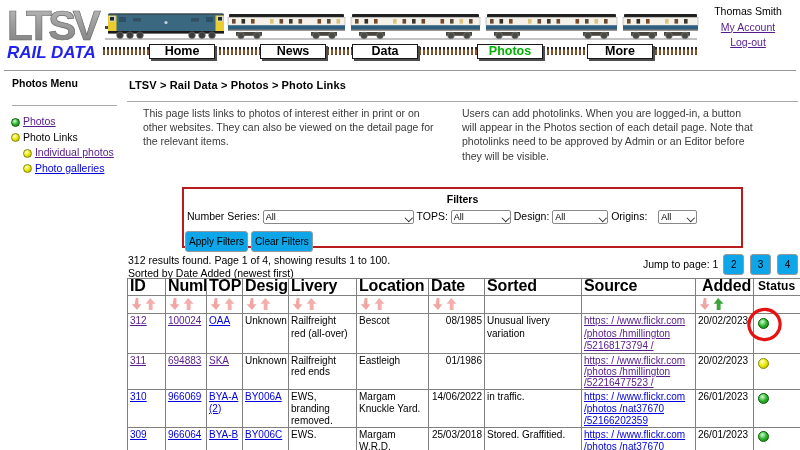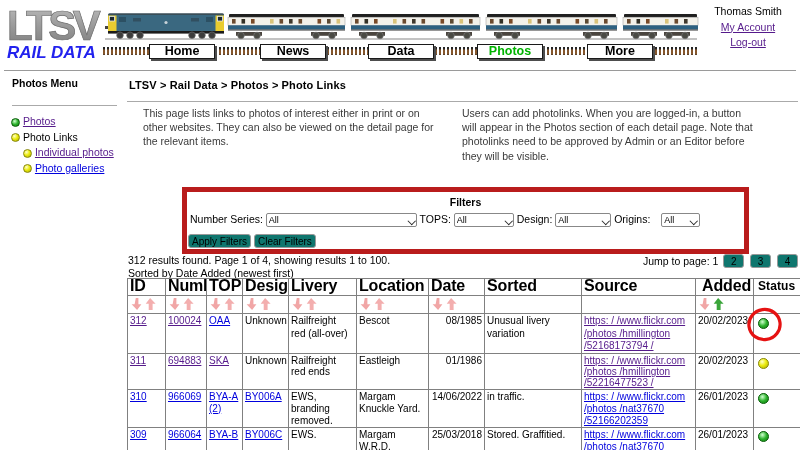--- a/index.html
+++ b/index.html
@@ -23,21 +23,21 @@
 table.res td,table.res th{border:1px solid #808080;padding:1px 2px 0 2px;vertical-align:top;
   font-size:10px;line-height:12px;overflow:hidden;}
 tr.sr td{padding:2px 2px 0 3px;}
 tr.sr svg{display:block;}
 tr.r12 td{line-height:12.5px;}
 tr.r11 td{line-height:11.2px;}
 tr.r10 td{line-height:12px;}
 table.res th{text-align:left;font-weight:bold;font-size:16px;padding:1px 1px 1px 2px;white-space:nowrap;letter-spacing:-0.15px;}
 select{font-size:9px;height:14px;border:1px solid #888;background:#fff;vertical-align:middle;-webkit-appearance:none;appearance:none;border-radius:2px;padding-left:2px;}
 .chev{position:absolute;width:4.5px;height:4.5px;border-right:1.4px solid #222;border-bottom:1.4px solid #222;transform:rotate(45deg);top:25.5px;}
-button{font-size:10px;background:#0f766e;border:1px solid #999;border-radius:3px;padding:1px 3px;height:14px;}
+button{font-size:10px;background:#0ea5e9;border:1px solid #999;border-radius:3px;padding:1px 3px;height:21px;}
 </style>
 </head>
 <body>
 
 <div class="abs" style="left:8px;top:6px;width:98px;height:36px;">
 <svg width="98" height="36" viewBox="0 0 98 36">
 <defs>
 <linearGradient id="lg1" x1="0" y1="0" x2="0" y2="1">
 <stop offset="0" stop-color="#bfbfbf"></stop>
           <stop offset="0.45" stop-color="#9e9e9e"></stop>
@@ -162,21 +162,21 @@
 <rect x="581.0" y="11" width="3.6" height="4.6" fill="#40382c"></rect>
 <use href="#coachbogie" x="528" y="23.5"></use>
 <use href="#coachbogie" x="561" y="23.5"></use>
 </g>
 </g>
 </svg>
 </div>
 
 <div class="navbtn" style="left:149px;">Home</div>
 <div class="navbtn" style="left:260px;">News</div>
-<div class="navbtn" style="left:368px;">Data</div>
+<div class="navbtn" style="left:352px;">Data</div>
 <div class="navbtn" style="left:477px;color:#00b300;">Photos</div>
 <div class="navbtn" style="left:587px;">More</div>
 
 <div class="abs" style="left:698px;top:4px;width:100px;text-align:center;font-size:10.5px;line-height:15.5px;">
 Thomas Smith<br>
 <a class="v" href="#">My Account</a><br>
 <a class="v" href="#">Log-out</a>
 </div>
 
 <div class="abs" style="left:4px;top:70px;width:792px;border-top:1px solid #9a9a9a;"></div>
@@ -192,21 +192,21 @@
   </div>
 </div>
 
 <div class="abs" style="left:127px;top:70px;width:673px;">
   <div style="position:absolute;left:2px;top:9px;font-weight:bold;font-size:11px;letter-spacing:0.12px;">LTSV &gt; Rail Data &gt; Photos &gt; Photo Links</div>
   <div style="position:absolute;left:0px;top:31px;width:671px;border-top:1px solid #aaa;"></div>
 
   <div style="position:absolute;left:16px;top:36px;width:294px;color:#3a3a3a;line-height:14.2px;">This page lists links to photos of interest either in print or on other websites. They can also be viewed on the detail page for the relevant items.</div>
   <div style="position:absolute;left:335px;top:36px;width:294px;color:#3a3a3a;line-height:14.2px;">Users can add photolinks. When you are logged-in, a button will appear in the Photos section of each detail page. Note that photolinks need to be approved by Admin or an Editor before they will be visible.</div>
 
-  <div style="position:absolute;left:55px;top:117px;width:557px;height:57px;border:5px solid #b91c1c;">
+  <div style="position:absolute;left:55px;top:117px;width:557px;height:57px;border:2px solid #b91c1c;">
     <div style="position:absolute;top:3.5px;left:0;width:100%;text-align:center;font-weight:bold;">Filters</div>
     <div style="position:absolute;top:21px;left:3px;white-space:nowrap;">
       Number Series: <select style="width:151px;"><option>All</option></select>
       TOPS: <select style="width:60px;"><option>All</option></select>
       Design: <select style="width:56px;"><option>All</option></select>
       Origins: <select style="width:39px;margin-left:8px;"><option>All</option></select>
     </div>
     <span class="chev" style="left:221.5px;"></span>
     <span class="chev" style="left:318.5px;"></span>
     <span class="chev" style="left:415.5px;"></span>

